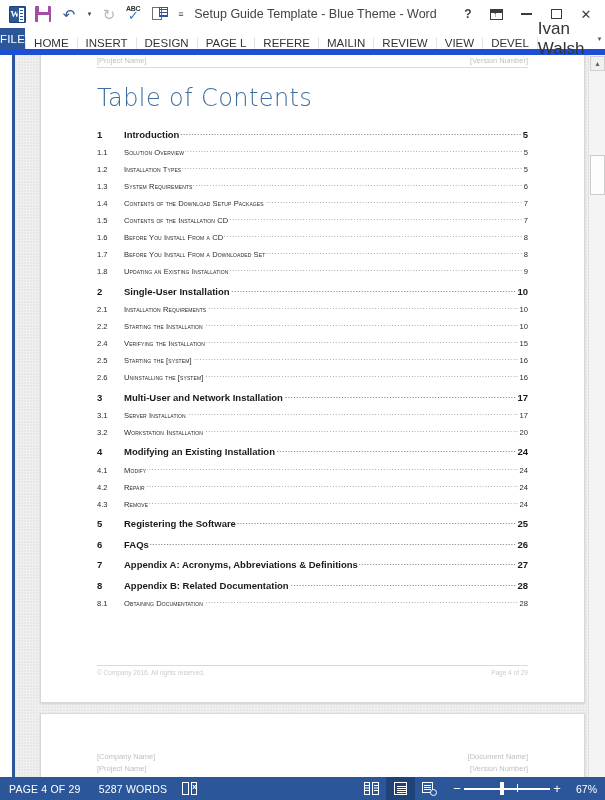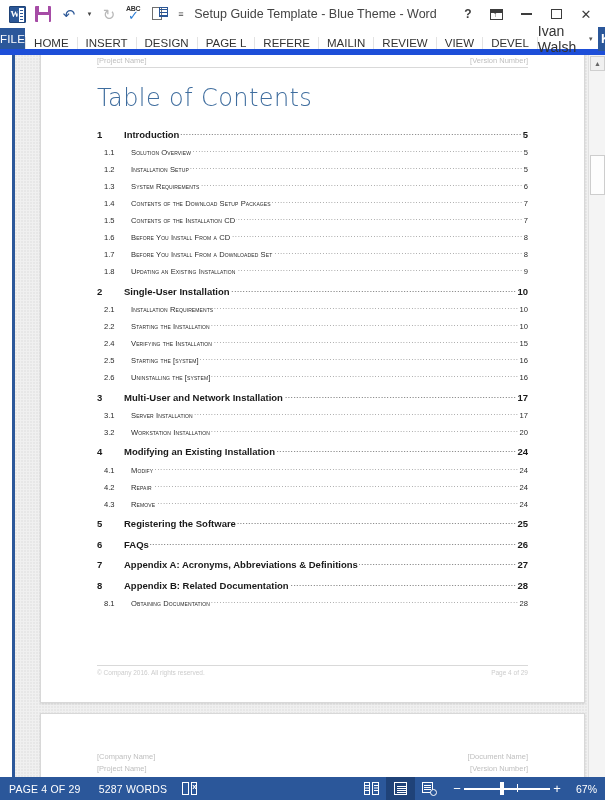--- a/index.html
+++ b/index.html
@@ -129,21 +129,21 @@
   .tab {
     display: flex; align-items: center; padding: 0 8px;
     font-size: 11.5px; color: #333; white-space: nowrap;
     border-right: 1px solid #e3e3e3;
   }
   .tab:first-child { border-left: 1px solid #e3e3e3; }
   .acct {
     margin-left: auto; display: flex; align-items: center;
     padding-right: 2px; gap: 5px;
   }
-  .acct-name { font-size: 14px; color: #333; }
+  .acct-name { font-size: 17px; color: #333; }
   .acct-caret { font-size: 7px; color: #555; }
   .avatar {
     width: 24px; height: 24px; background: #2b579a; color: #fff;
     display: flex; align-items: center; justify-content: center;
     font-size: 13px; font-weight: bold;
   }
 
   
   .canvas {
     position: absolute; left: 12px; top: 55px; width: 605px; height: 722px;
@@ -186,21 +186,21 @@
 
   .toc-row {
     display: flex; align-items: baseline; position: relative;
     color: #1a1a1a;
   }
   .toc-row.lvl1 { font-size: 9.5px; font-weight: bold; margin-top: 9px; }
   .toc-row.lvl2 { font-size: 7.6px; margin-top: 7.5px; color: #2a2a2a; }
 
   .toc-num { flex: 0 0 auto; }
   .toc-row.lvl1 .toc-num { width: 27px; }
-  .toc-row.lvl2 .toc-num { width: 27px; margin-left: 7px; font-weight: normal; }
+  .toc-row.lvl2 .toc-num { width: 27px; font-weight: normal; }
 
   .toc-text { flex: 0 0 auto; white-space: nowrap; }
   .toc-row.lvl2 .toc-text {
     font-variant: small-caps; letter-spacing: 0.1px;
   }
   .toc-lead {
     flex: 1 1 auto; margin: 0 1px; overflow: hidden; height: 1em;
     position: relative;
   }
   .toc-lead::after {
@@ -419,21 +419,21 @@
             <span class="toc-page">5</span>
           </div>
           <div class="toc-row lvl2">
             <span class="toc-num">1.1</span>
             <span class="toc-text">Solution Overview</span>
             <span class="toc-lead"></span>
             <span class="toc-page">5</span>
           </div>
           <div class="toc-row lvl2">
             <span class="toc-num">1.2</span>
-            <span class="toc-text">Installation Setup</span>
+            <span class="toc-text">Installation Types</span>
             <span class="toc-lead"></span>
             <span class="toc-page">5</span>
           </div>
           <div class="toc-row lvl2">
             <span class="toc-num">1.3</span>
             <span class="toc-text">System Requirements</span>
             <span class="toc-lead"></span>
             <span class="toc-page">6</span>
           </div>
           <div class="toc-row lvl2">

